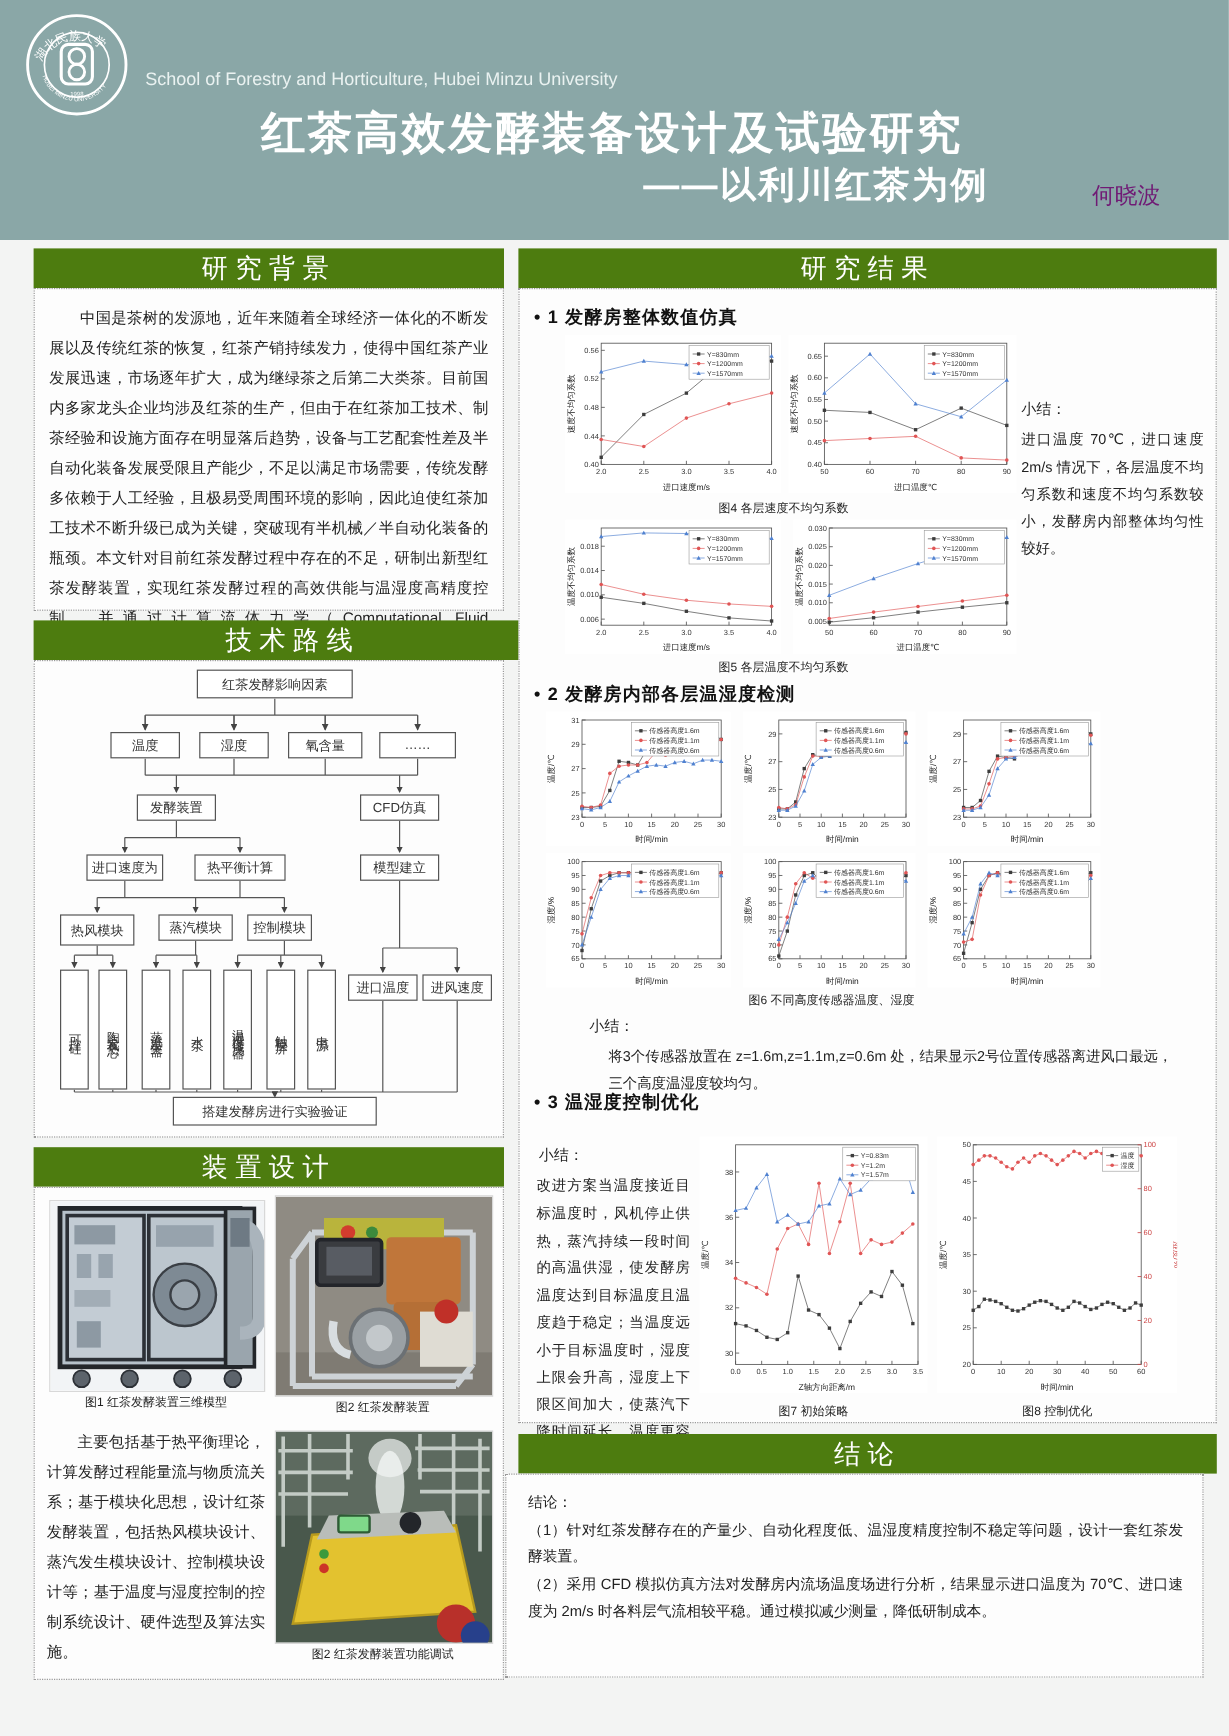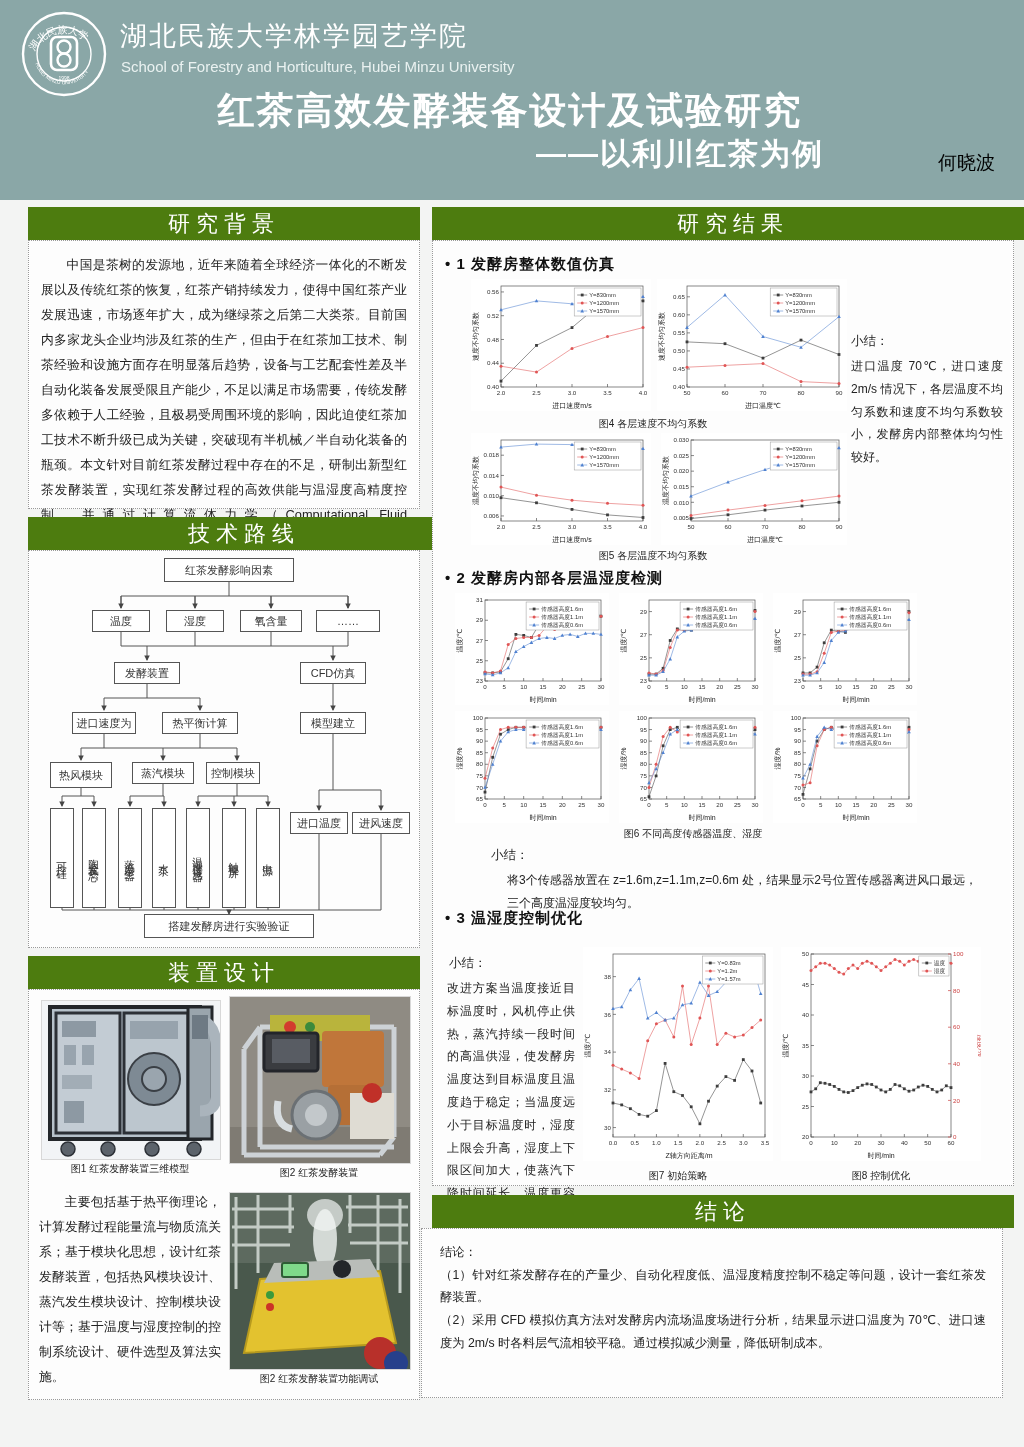--- a/index.html
+++ b/index.html
@@ -5,21 +5,21 @@
   html,body{margin:0;padding:0;}
   body{width:1024px;height:1447px;position:relative;background:#f3f4f3;
        font-family:"Liberation Sans","DejaVu Sans",sans-serif;color:#333;}
   .abs{position:absolute;}
   
   .header{position:absolute;left:0;top:0;width:1024px;height:200px;background:#8aa7a7;}
   .uni-cn{position:absolute;left:120px;top:18px;font-size:27px;color:#ffffff;letter-spacing:2px;}
   .uni-en{position:absolute;left:121px;top:58px;font-size:15px;color:#eaf2f1;}
   .title1{position:absolute;left:170px;top:86px;width:680px;text-align:center;font-size:37px;font-weight:bold;color:#fff;letter-spacing:2px;}
   .title2{position:absolute;left:340px;top:134px;width:680px;text-align:center;font-size:30px;font-weight:bold;color:#fff;letter-spacing:2px;}
-  .author{position:absolute;left:938px;top:150px;font-size:19px;color:#000000;}
+  .author{position:absolute;left:910px;top:150px;font-size:19px;color:#701a75;}
   
   .bar{position:absolute;background:#4d7c0f;color:#fff;text-align:center;font-size:22px;letter-spacing:6px;line-height:33px;height:33px;}
   .panel{position:absolute;background:#fdfdfd;border:1px dotted #9a9a9a;box-sizing:border-box;}
   .bodytext{font-size:12.8px;line-height:1.95;text-align:justify;color:#222;}
   .indent{text-indent:2em;}
   .caption{position:absolute;font-size:10px;color:#222;text-align:center;}
   .sechead{position:absolute;font-size:15px;font-weight:bold;color:#111;letter-spacing:1px;}
   .notelabel{position:absolute;font-size:12.5px;color:#222;}
   .notetext{position:absolute;font-size:12px;line-height:1.9;color:#222;text-align:justify;}
   .chart{position:absolute;background:#fff;}
@@ -45,21 +45,20 @@
       <textPath href="#arcT" startOffset="8%">湖北民族大学</textPath>
     </text>
     <text font-size="5.2" fill="#ffffff" font-family="Liberation Sans, DejaVu Sans, sans-serif">
       <textPath href="#arcB" startOffset="2%">HUBEI MINZU UNIVERSITY</textPath>
     </text>
     <rect x="31" y="27" width="26" height="33" rx="6" fill="none" stroke="#ffffff" stroke-width="2.6"></rect>
     <circle cx="44" cy="37" r="6.5" fill="none" stroke="#ffffff" stroke-width="2.4"></circle>
     <circle cx="44" cy="50" r="6.5" fill="none" stroke="#ffffff" stroke-width="2.4"></circle>
     <text x="44" y="70" font-size="5" fill="#ffffff" text-anchor="middle">1998</text>
   </svg>
-  <div class="uni-cn">湖北民族大学林学园艺学院</div>
   <div class="uni-en">School of Forestry and Horticulture, Hubei Minzu University</div>
   <div class="title1">红茶高效发酵装备设计及试验研究</div>
   <div class="title2">——以利川红茶为例</div>
   <div class="author">何晓波</div>
 </div>
 
 <div class="bar" style="left:28px;top:207px;width:392px;">研究背景</div>
 <div class="panel" style="left:28px;top:240px;width:392px;height:269px;">
   <div class="bodytext indent" style="position:absolute;left:12px;top:12px;width:366px;">中国是茶树的发源地，近年来随着全球经济一体化的不断发展以及传统红茶的恢复，红茶产销持续发力，使得中国红茶产业发展迅速，市场逐年扩大，成为继绿茶之后第二大类茶。目前国内多家龙头企业均涉及红茶的生产，但由于在红茶加工技术、制茶经验和设施方面存在明显落后趋势，设备与工艺配套性差及半自动化装备发展受限且产能少，不足以满足市场需要，传统发酵多依赖于人工经验，且极易受周围环境的影响，因此迫使红茶加工技术不断升级已成为关键，突破现有半机械／半自动化装备的瓶颈。本文针对目前红茶发酵过程中存在的不足，研制出新型红茶发酵装置，实现红茶发酵过程的高效供能与温湿度高精度控制，并通过计算流体力学（Computational Fluid Dynamics,CFD）的方法对发酵房进行仿真试验，揭示现有发酵房内流场温度场分布规律，确定满足发酵所需温湿度的最优进口速度和温度。为今后红茶发酵房的设计，提供理论基础与科学依据，对提高红茶产能具有重要意义。</div>
 </div>
@@ -205,21 +204,21 @@
       <circle cx="112" cy="76" r="9" fill="#23262a"></circle>
       <circle cx="40" cy="102" r="4" fill="#3c9a3c"></circle>
         <circle cx="40" cy="114" r="4" fill="#cc3327"></circle>
       <circle cx="150" cy="160" r="16" fill="#b8302a"></circle>
         <circle cx="166" cy="170" r="12" fill="#27408b"></circle>
     </svg>
   </div>
   <div class="caption" style="left:200px;top:382px;width:180px">图2 红茶发酵装置功能调试</div>
 </div>
 
-<div class="bar" style="left:432px;top:207px;width:582px;padding-left:10px;">研究结果</div>
+<div class="bar" style="left:432px;top:207px;width:582px;">研究结果</div>
 <div class="panel" style="left:432px;top:240px;width:582px;height:946px;">
 
   <div class="sechead" style="left:12px;top:14px">• 1  发酵房整体数值仿真</div>
 
   <div class="chart" style="left:38px;top:38px;width:180px;height:132px"><svg xmlns="http://www.w3.org/2000/svg" width="180" height="132" viewBox="0 0 180 132" style="font-family:'Liberation Sans','DejaVu Sans',sans-serif">
         <rect x="30" y="7" width="142" height="101" fill="#fff" stroke="#555" stroke-width="0.7"></rect>
         <line x1="30" x2="33" y1="108" y2="108" stroke="#555" stroke-width="0.7"></line>
         <text x="28" y="110.2" font-size="6.2" text-anchor="end" fill="#333">0.40</text>
         <line x1="30" x2="33" y1="84.23529411764706" y2="84.23529411764706" stroke="#555" stroke-width="0.7"></line>
         <text x="28" y="86.43529411764706" font-size="6.2" text-anchor="end" fill="#333">0.44</text>

